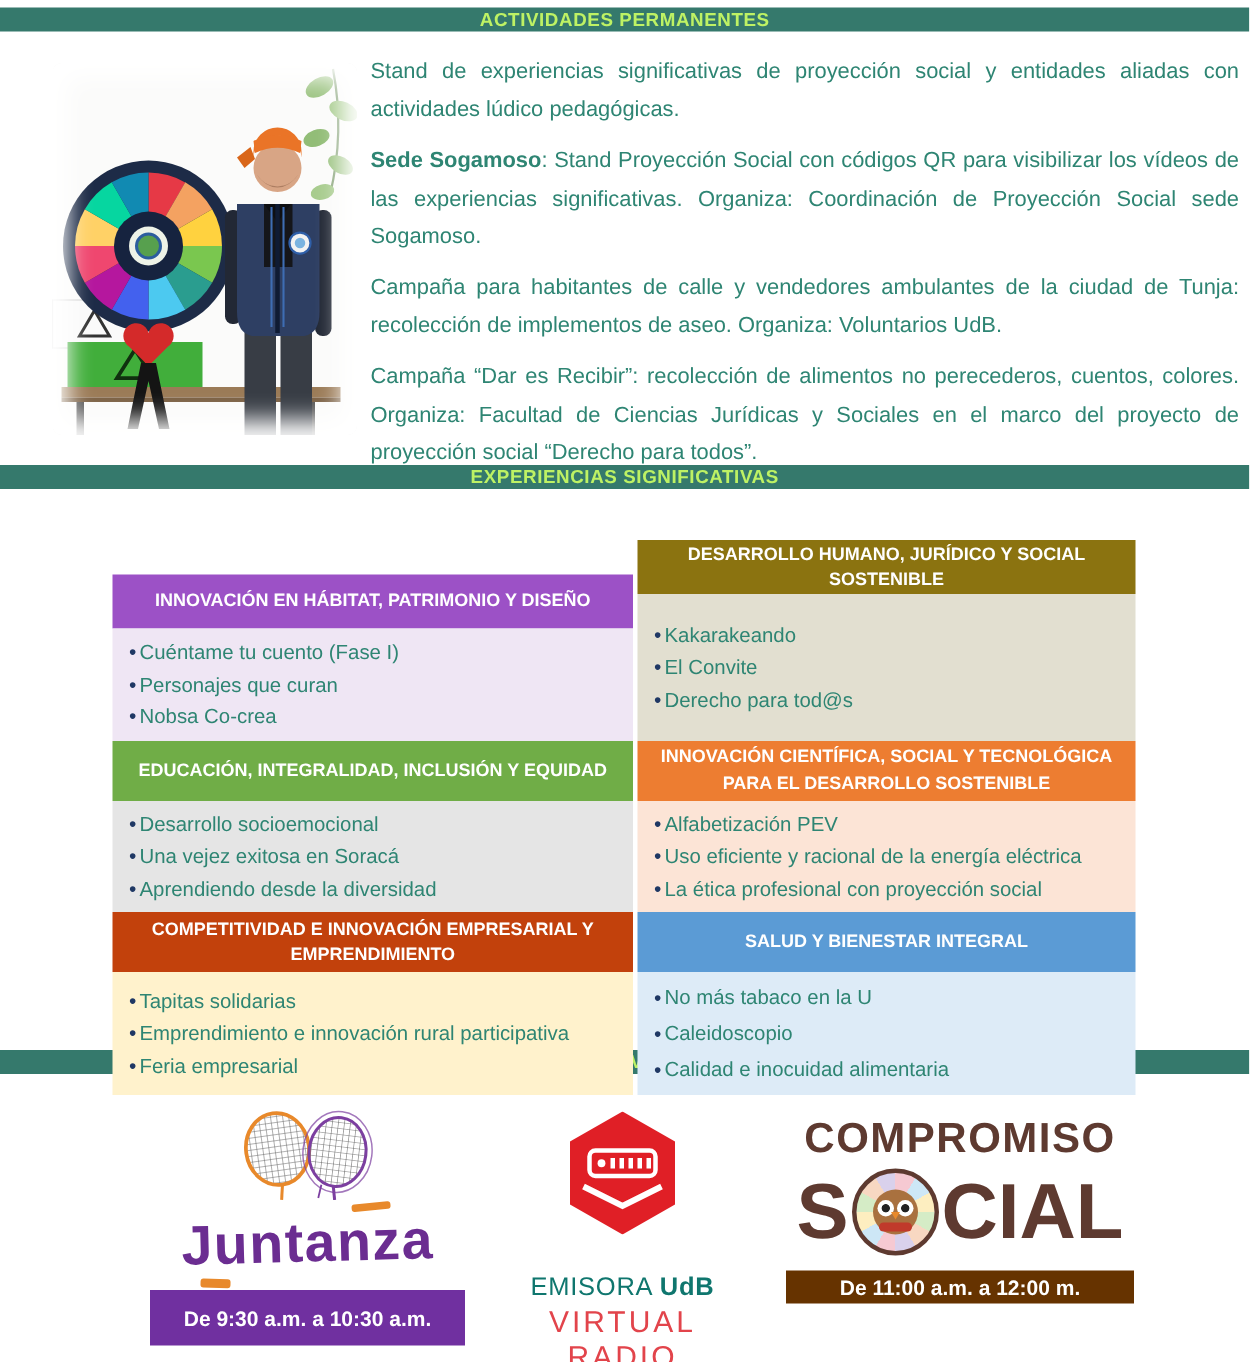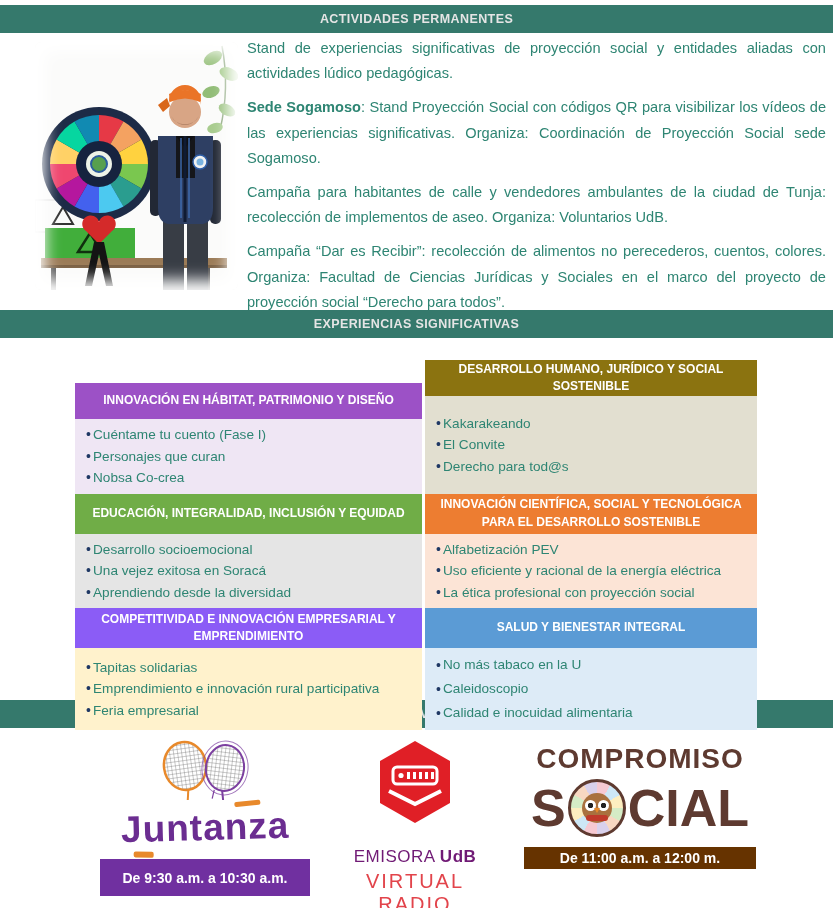--- a/index.html
+++ b/index.html
@@ -1,22 +1,22 @@
 <!DOCTYPE html>
 <html><head>
 <meta charset="utf-8">
 <style>
   * { margin:0; padding:0; box-sizing:border-box; }
   html,body { background:#fff; }
   body { font-family:"Liberation Sans", sans-serif; }
   .page { position:relative; width:833px; height:908px; background:#fff; overflow:hidden; }
 
   
-  .banner { position:absolute; left:0; width:833px; height:28px; background:#35796C;
-            color:#e5e5e5; font-weight:bold; font-size:12.5px; letter-spacing:.4px;
+  .banner { position:absolute; left:0; width:833px; height:16px; background:#35796C;
+            color:#bef264; font-weight:bold; font-size:12.5px; letter-spacing:.4px;
             display:flex; align-items:center; justify-content:center; }
   #banner-activities { top:5px; }
   #banner-experiences { top:310px; }
   #banner-radio { top:700px; }
 
   
   .photo { position:absolute; left:35px; top:42px; width:203px; height:248px;
            border-radius:6px; overflow:hidden; }
   .photo svg { display:block; }
   .photo .vignette { position:absolute; inset:0; box-shadow:inset 0 0 16px 10px #fff; border-radius:6px; pointer-events:none; }
@@ -55,21 +55,21 @@
                        color:#6B2D91; transform:rotate(-1.5deg); position:relative; line-height:48px; }
   .wordmark-juntanza .accent1, .wordmark-juntanza .accent2 { position:absolute; background:#E8892B; border-radius:2px; }
   .wordmark-juntanza .accent1 { width:26px; height:5px; right:28px; top:-2px; transform:rotate(-4deg); }
   .wordmark-juntanza .accent2 { width:20px; height:6px; left:12px; bottom:-4px; transform:rotate(3deg); }
 
   .time-bar { color:#fff; font-weight:bold; font-size:14px; height:37px;
               display:flex; align-items:center; justify-content:center; margin:4px auto 0; }
   #bar-juntanza { width:210px; background:#7030A0; margin-top:7px; }
   #bar-compromiso { width:232px; background:#663300; height:22px; margin-top:7px; }
 
-  .emisora-line1 { margin-top:20px; font-size:17px; color:#701a75; letter-spacing:.5px; }
+  .emisora-line1 { margin-top:20px; font-size:17px; color:#0f766e; letter-spacing:.5px; }
   .emisora-line1 .udb { font-weight:bold; }
   .emisora-line2 { margin-top:3px; font-size:20px; color:#E2444B; letter-spacing:2px; }
 
   .cs-line1 { font-weight:800; font-size:28px; color:#5E3A30; letter-spacing:1px; line-height:30px; }
   .cs-line2 { display:flex; align-items:center; justify-content:center; height:64px; margin-top:2px;
               font-weight:800; font-size:52px; color:#5E3A30; line-height:56px; }
   .cs-wheel { width:58px; height:58px; border-radius:50%; margin:0 2px; position:relative; flex:0 0 auto;
               border:3px solid #5E3A30;
               background:conic-gradient(#f6c9d2 0 30deg,#cde7f6 0 60deg,#fdeec0 0 90deg,#d5ecc6 0 120deg,
                          #f8d8c2 0 150deg,#d9d1ec 0 180deg,#f6c9d2 0 210deg,#cde7f6 0 240deg,
@@ -209,21 +209,21 @@
     </div>
     <div class="cat-cell row2" id="cell-innovacion">
       <div class="cat-header" style="background-color: rgb(237, 125, 49);">INNOVACIÓN CIENTÍFICA, SOCIAL Y TECNOLÓGICA PARA EL DESARROLLO SOSTENIBLE</div>
       <ul class="cat-items" style="background-color: rgb(252, 228, 214);">
           <li>Alfabetización PEV</li>
           <li>Uso eficiente y racional de la energía eléctrica</li>
           <li>La ética profesional con proyección social</li>
         </ul>
     </div>
     <div class="cat-cell row3" id="cell-competitividad">
-      <div class="cat-header" style="background-color: #8b5cf6;">COMPETITIVIDAD E INNOVACIÓN EMPRESARIAL Y EMPRENDIMIENTO</div>
+      <div class="cat-header" style="background-color: #c2410c;">COMPETITIVIDAD E INNOVACIÓN EMPRESARIAL Y EMPRENDIMIENTO</div>
       <ul class="cat-items" style="background-color: rgb(255, 242, 204);">
           <li>Tapitas solidarias</li>
           <li>Emprendimiento e innovación rural participativa</li>
           <li>Feria empresarial</li>
         </ul>
     </div>
     <div class="cat-cell row3" id="cell-salud">
       <div class="cat-header" style="background-color: rgb(91, 155, 213);">SALUD Y BIENESTAR INTEGRAL</div>
       <ul class="cat-items" style="background-color: rgb(221, 235, 247);">
           <li>No más tabaco en la U</li>

